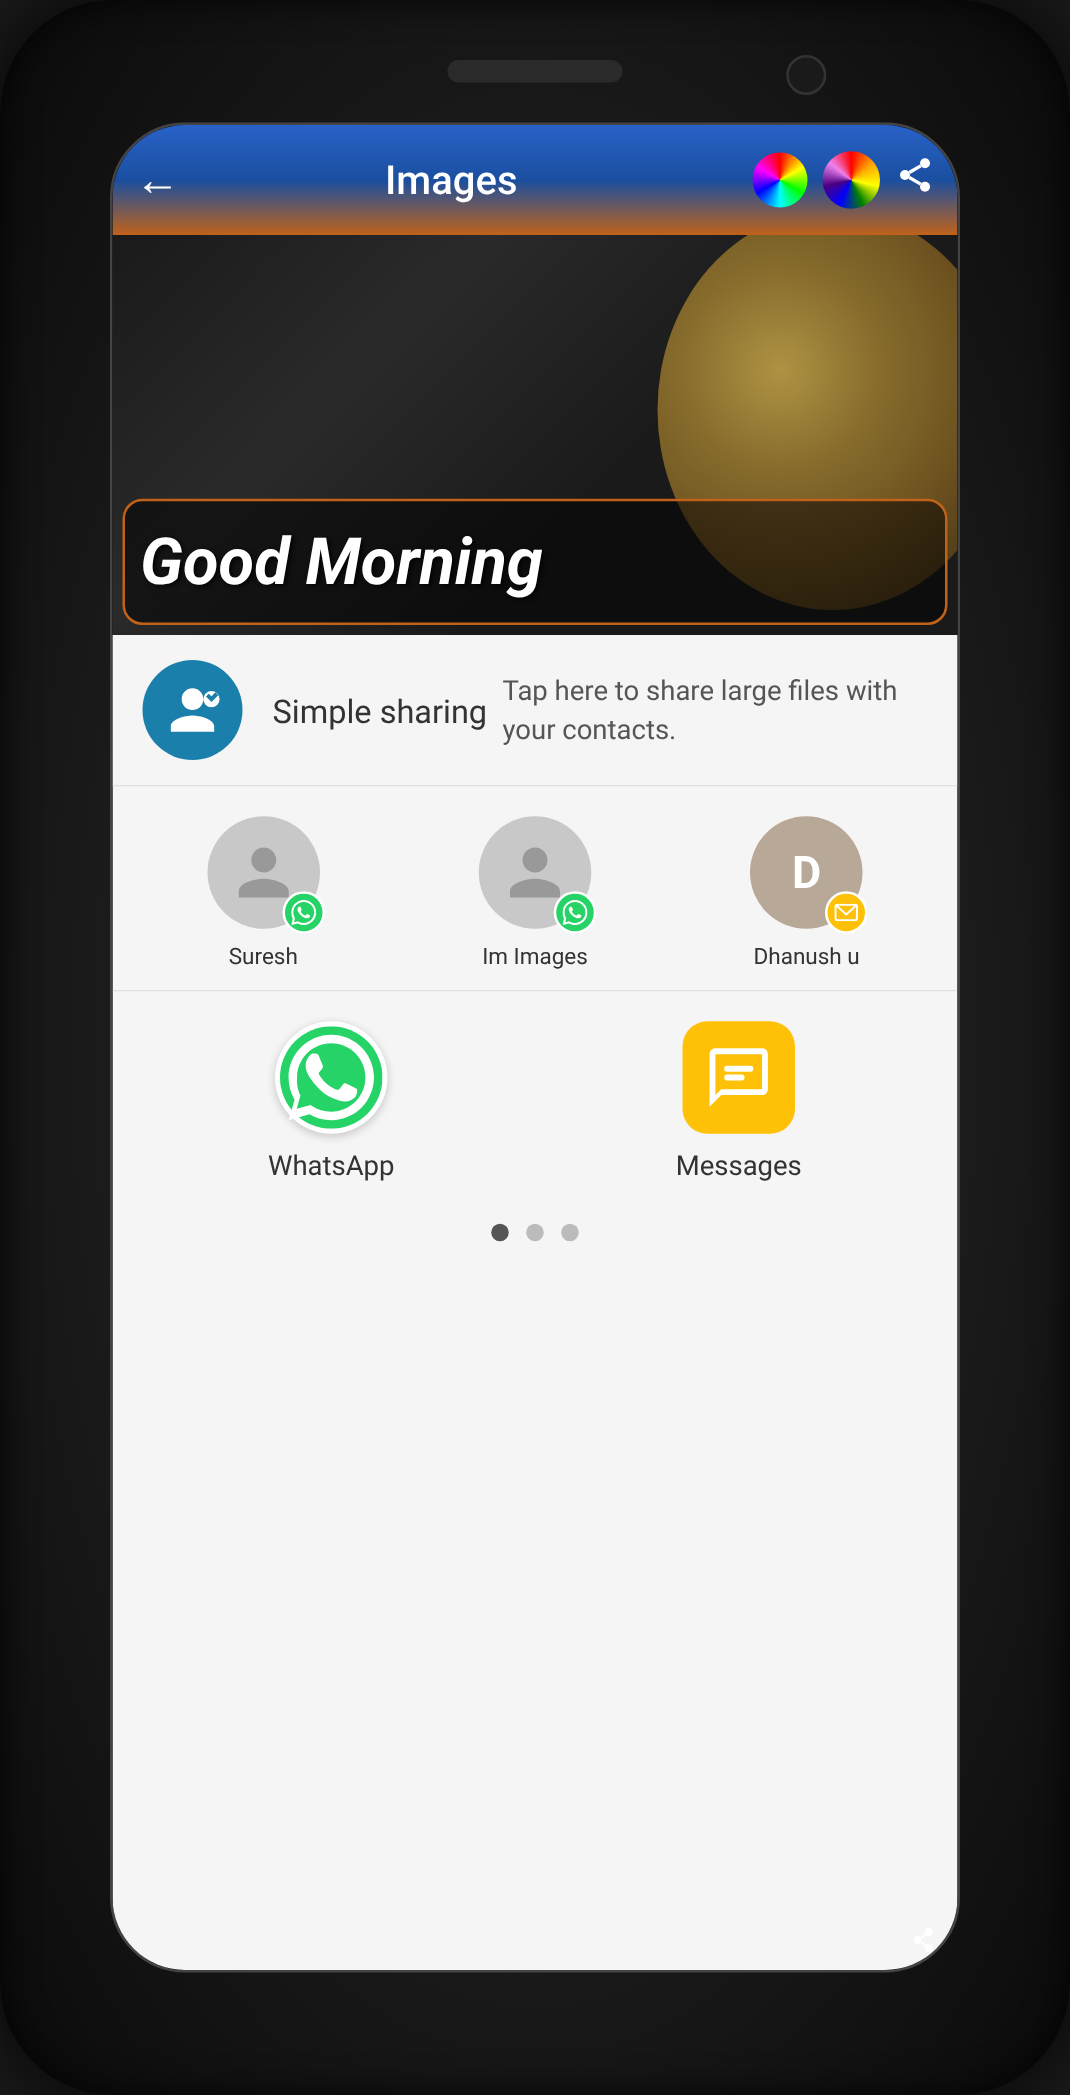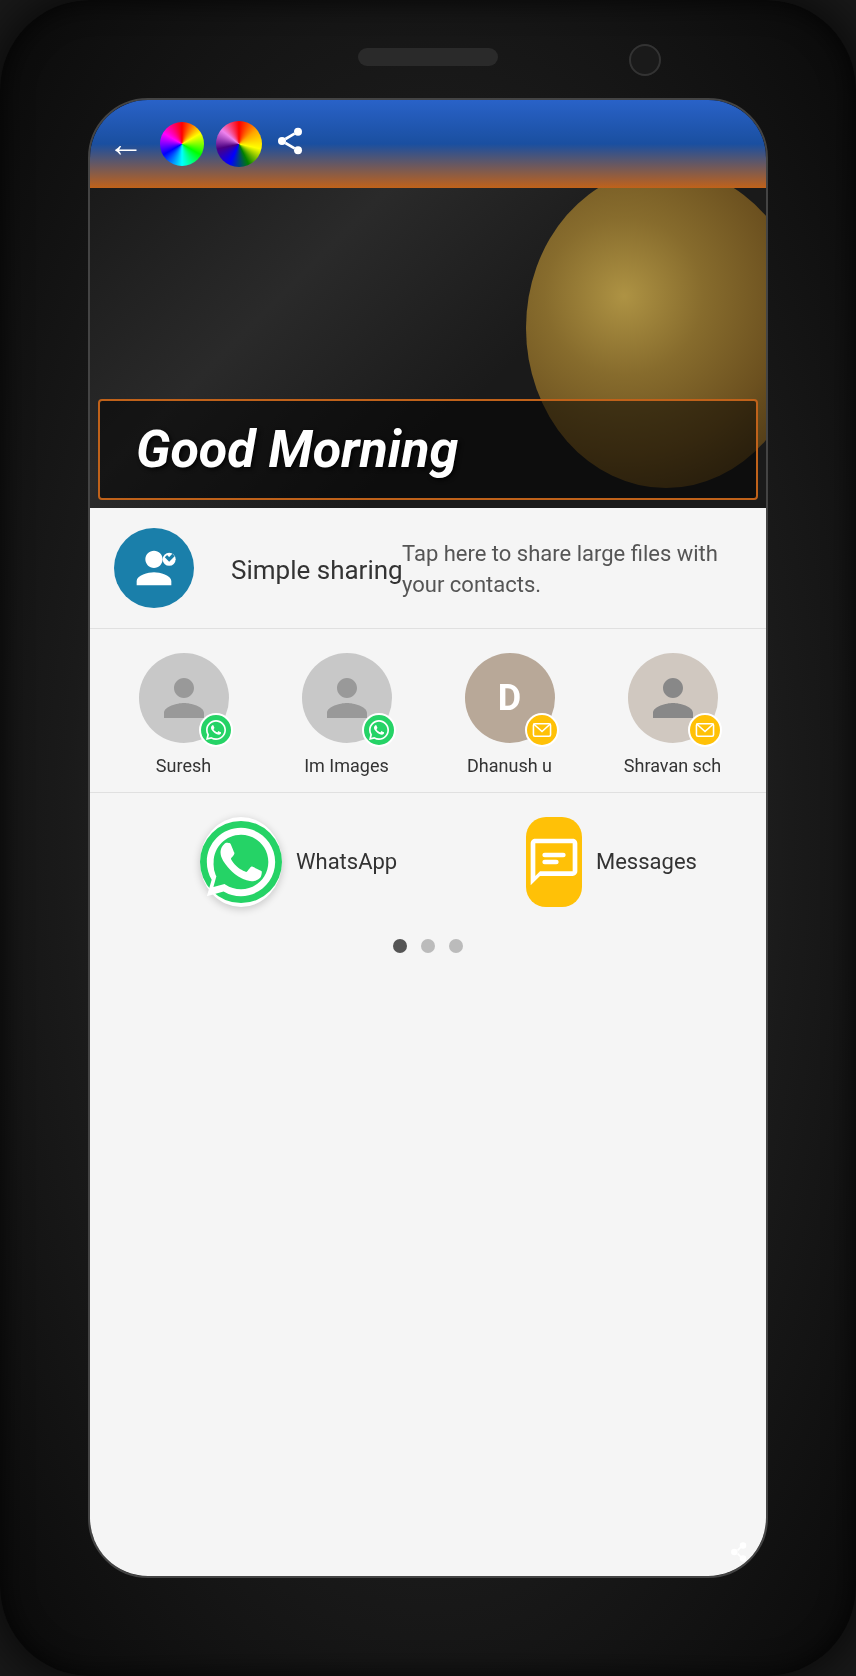--- a/index.html
+++ b/index.html
@@ -135,24 +135,24 @@
       background: radial-gradient(circle at 35% 40%, #c8a84b 0%, #9a7a30 30%, #7a5a20 60%, #3a2a10 100%);
       border-radius: 50%;
       opacity: 0.85;
     }
 
     .good-morning-overlay {
       position: absolute;
       bottom: 0;
       left: 0;
       right: 0;
-      padding: 18px 36px;
+      padding: 18px 12px;
       background: rgba(0,0,0,0.5);
       border: 2px solid #c0621a;
-      border-radius: 4px;
+      border-radius: 16px;
       margin: 8px;
     }
 
     .good-morning-text {
       color: white;
       font-size: 52px;
       font-weight: 700;
       font-style: italic;
       text-shadow: 2px 2px 4px rgba(0,0,0,0.8);
     }
@@ -182,21 +182,21 @@
       background: #1a7faa;
       display: flex;
       align-items: center;
       justify-content: center;
       flex-shrink: 0;
       flex-direction: column;
       gap: 2px;
     }
 
     .simple-sharing-content {
-      margin-left: 37px;
+      margin-left: 24px;
       flex: 1;
     }
 
     .simple-sharing-label {
       font-size: 26px;
       color: #333;
       margin-top: 4px;
     }
 
     .simple-sharing-desc {
@@ -276,20 +276,21 @@
     
     .apps-row {
       display: flex;
       padding: 24px 16px 16px;
       gap: 8px;
       justify-content: space-around;
     }
 
     .app-item {
       display: flex;
+      flex-direction: column;
       align-items: center;
       gap: 14px;
       width: 130px;
     }
 
     .app-icon-wrap {
       width: 90px;
       height: 90px;
       border-radius: 20px;
       display: flex;
@@ -348,20 +349,21 @@
   </style>
 </head>
 <body>
 
 <div class="phone-outer">
   <div class="phone-inner">
     <div class="screen">
 
       <div class="app-bar">
         <span class="back-btn">←</span>
+        <span class="app-bar-title">Images</span>
         <div class="bar-icons">
           <div class="color-wheel"></div>
           <div class="globe-icon"></div>
           <span class="share-icon-top">
             <svg width="32" height="32" viewBox="0 0 24 24" fill="white">
               <circle cx="18" cy="5" r="3"></circle>
               <circle cx="6" cy="12" r="3"></circle>
               <circle cx="18" cy="19" r="3"></circle>
               <line x1="8.59" y1="13.51" x2="15.42" y2="17.49" stroke="white" stroke-width="2"></line>
               <line x1="15.41" y1="6.51" x2="8.59" y2="10.49" stroke="white" stroke-width="2"></line>
@@ -447,36 +449,20 @@
               <div class="contact-badge badge-email">
                 <svg width="20" height="14" viewBox="0 0 24 18" fill="white">
                   <rect x="1" y="1" width="22" height="16" rx="2" fill="none" stroke="white" stroke-width="2"></rect>
                   <polyline points="1,1 12,11 23,1" fill="none" stroke="white" stroke-width="2"></polyline>
                 </svg>
               </div>
             </div>
             <span class="contact-name">Dhanush u</span>
           </div>
 
-          <div class="contact-item">
-            <div class="contact-avatar-wrap">
-              <div class="contact-avatar" style="background:#d0c8c0;">
-                <svg width="60" height="60" viewBox="0 0 24 24" fill="#888">
-                  <path d="M12 12c2.21 0 4-1.79 4-4s-1.79-4-4-4-4 1.79-4 4 1.79 4 4 4zm0 2c-2.67 0-8 1.34-8 4v2h16v-2c0-2.66-5.33-4-8-4z"></path>
-                </svg>
-              </div>
-              <div class="contact-badge badge-email">
-                <svg width="20" height="14" viewBox="0 0 24 18" fill="white">
-                  <rect x="1" y="1" width="22" height="16" rx="2" fill="none" stroke="white" stroke-width="2"></rect>
-                  <polyline points="1,1 12,11 23,1" fill="none" stroke="white" stroke-width="2"></polyline>
-                </svg>
-              </div>
-            </div>
-            <span class="contact-name">Shravan sch</span>
-          </div>
 
         </div>
 
         <div class="apps-row">
 
           <div class="app-item">
             <div class="app-icon-wrap app-whatsapp">
               <svg width="82" height="82" viewBox="0 0 24 24">
                 <circle cx="12" cy="12" r="12" fill="#25D366"></circle>
                 <path d="M17.472 14.382c-.297-.149-1.758-.867-2.03-.967-.273-.099-.471-.148-.67.15-.197.297-.767.966-.94 1.164-.173.199-.347.223-.644.075-.297-.15-1.255-.463-2.39-1.475-.883-.788-1.48-1.761-1.653-2.059-.173-.297-.018-.458.13-.606.134-.133.298-.347.446-.52.149-.174.198-.298.298-.497.099-.198.05-.371-.025-.52-.075-.149-.669-1.612-.916-2.207-.242-.579-.487-.5-.669-.51-.173-.008-.371-.01-.57-.01-.198 0-.52.074-.792.372-.272.297-1.04 1.016-1.04 2.479 0 1.462 1.065 2.875 1.213 3.074.149.198 2.096 3.2 5.077 4.487.709.306 1.262.489 1.694.625.712.227 1.36.195 1.871.118.571-.085 1.758-.719 2.006-1.413.248-.694.248-1.289.173-1.413-.074-.124-.272-.198-.57-.347z" fill="white"></path>

